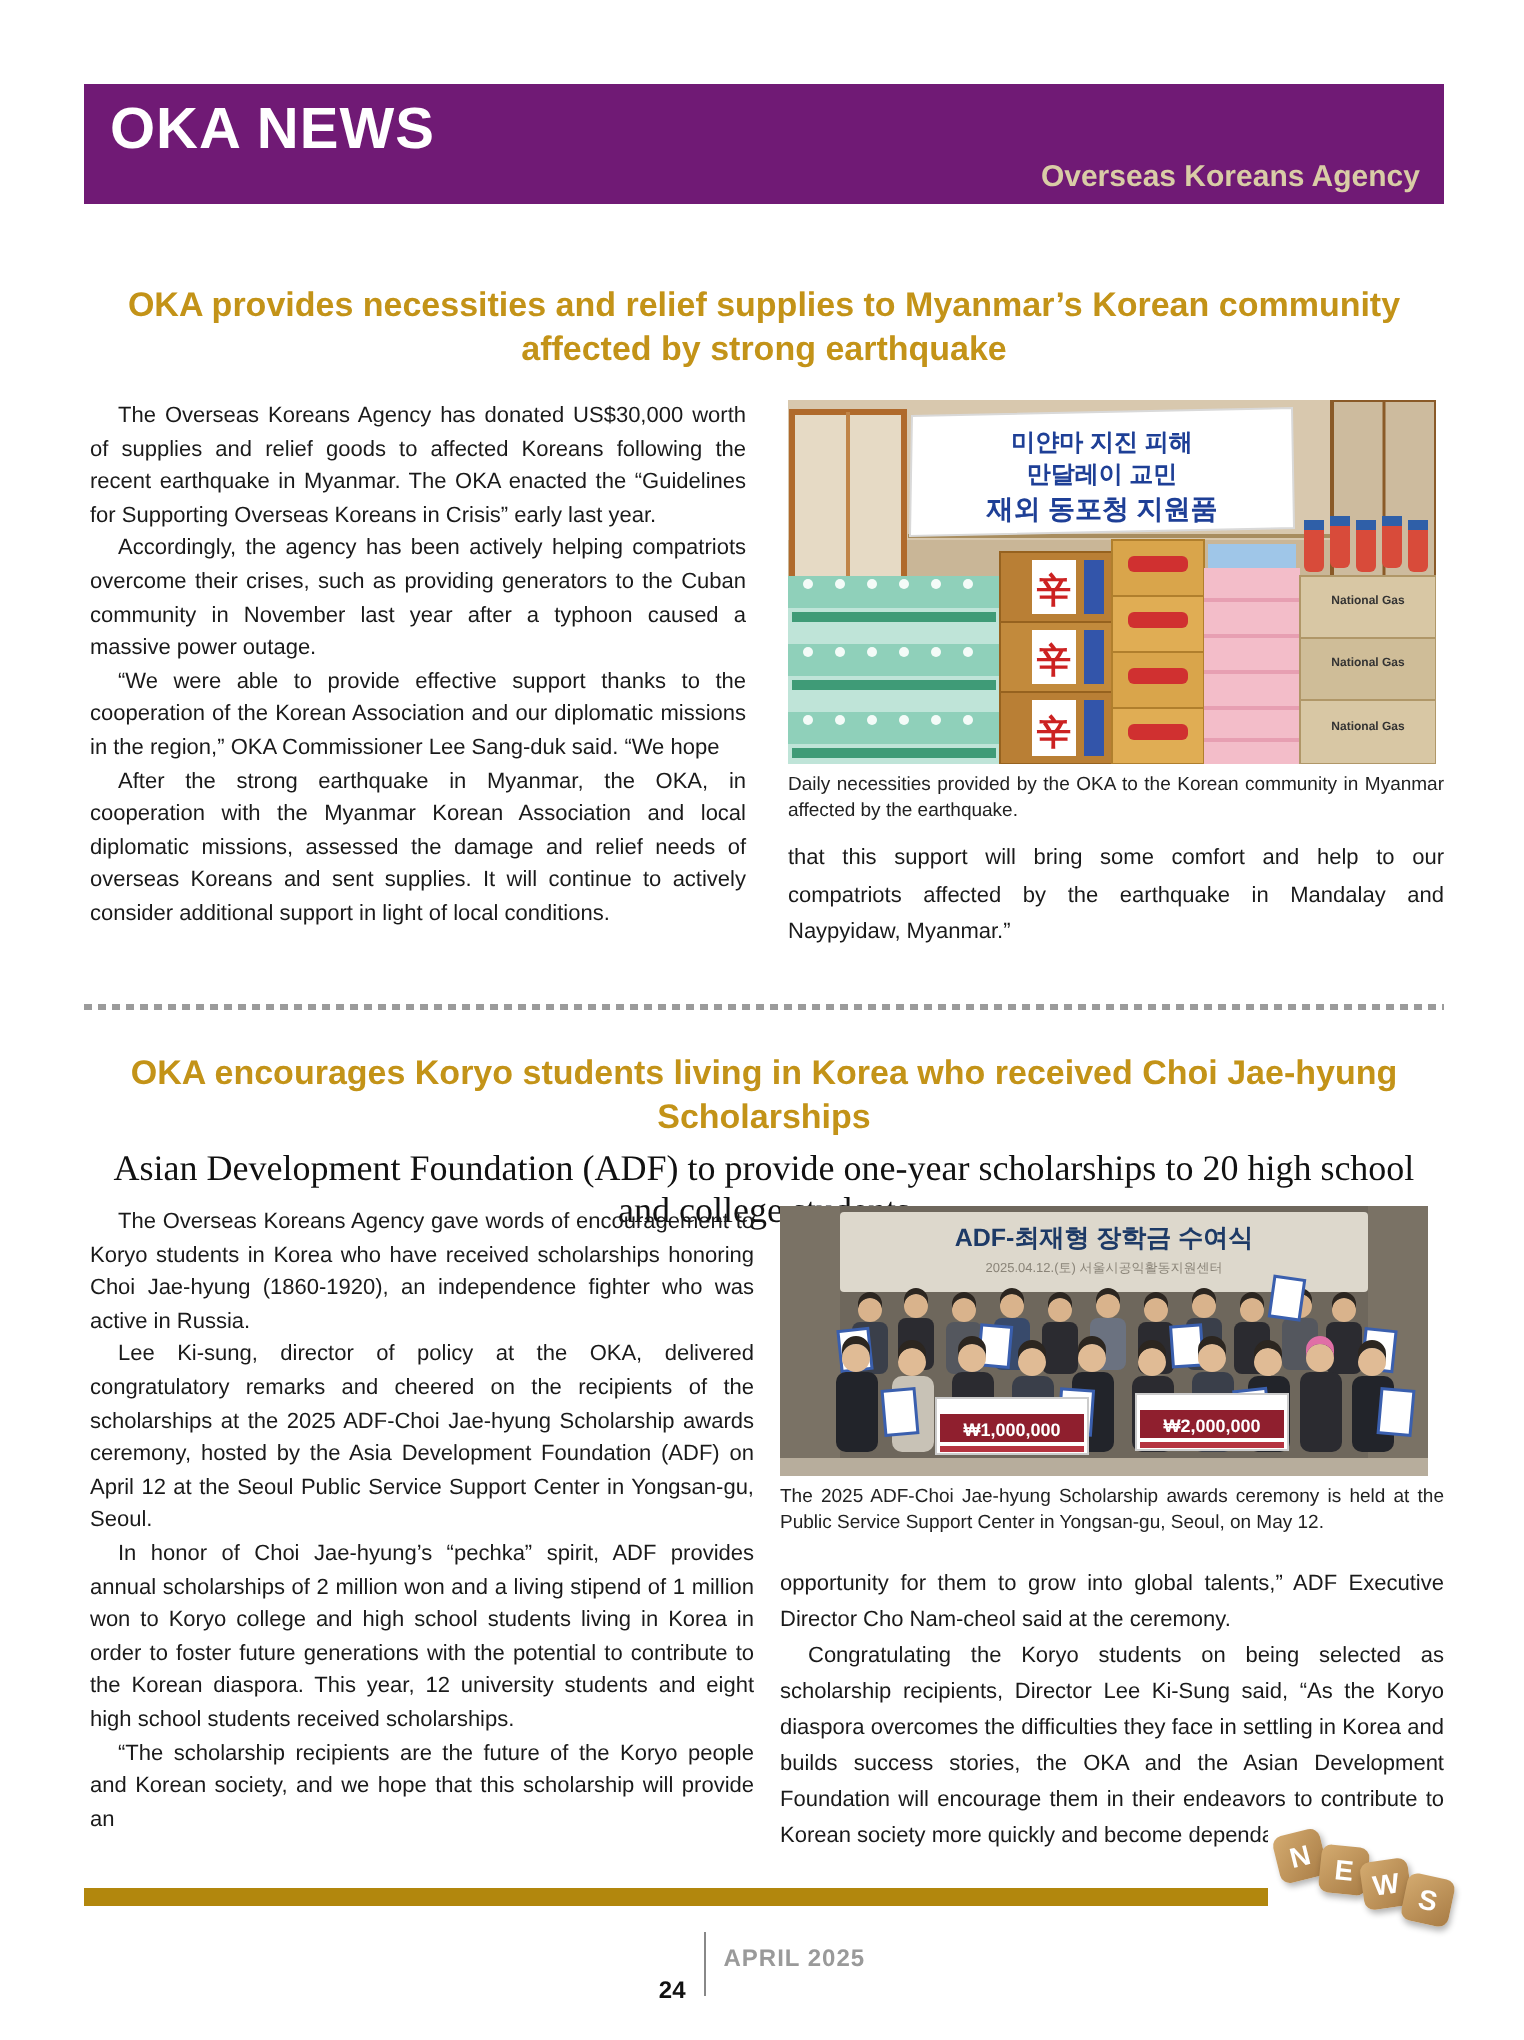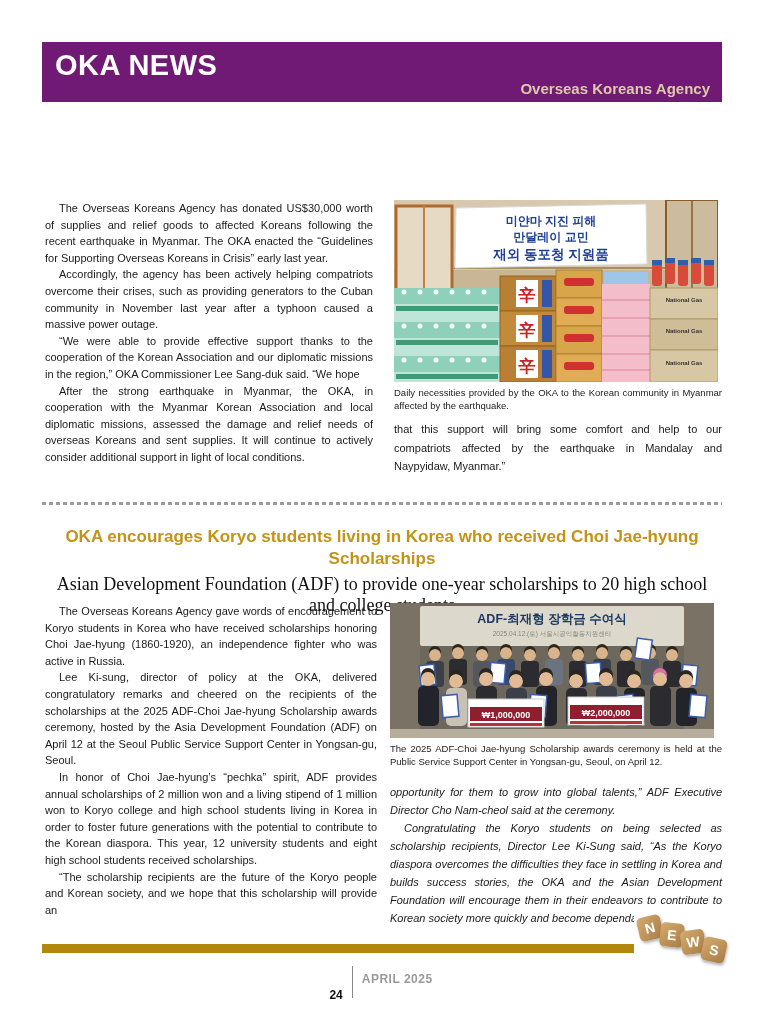--- a/index.html
+++ b/index.html
@@ -19,21 +19,21 @@
   
   .row{position:absolute;left:45px;width:677px;display:flex;gap:13px;}
   .row1{top:200px;gap:21px;}
   .row2{top:603px;}
   .col-l{width:340px;}
   .col-r{width:340px;}
   .body-text p{margin:0;font-size:11px;line-height:16.6px;color:#1a1a1a;text-align:justify;text-indent:14px;}
   .tall p{line-height:18.6px;}
   .cont{margin-top:8px;}
   .cont2{margin-top:15px;}
-  .cont2 p{line-height:18px;font-style:italic;}
+  .cont2 p{line-height:18px;}
   .photo-frame{display:block;width:324px;}
   .photo-caption{margin-top:5px;font-size:9.5px;line-height:12.5px;color:#222;text-align:justify;}
   
   .dash-divider{position:absolute;left:42px;top:502px;width:680px;height:3px;
       background:repeating-linear-gradient(90deg,#9b9b9b 0 4px,transparent 4px 7px);}
   
   .footer-bar{position:absolute;left:42px;top:944px;width:663px;height:9px;background:#B2870D;}
   .news-graphic{position:absolute;left:634px;top:908px;width:92px;height:68px;background:#fff;}
   .news-block{position:absolute;width:24px;height:24px;border-radius:5px;color:#fff;font-weight:bold;
       font-size:14px;text-align:center;line-height:24px;
@@ -51,20 +51,21 @@
 </head>
 <body>
 
 <div class="page">
 
   <div class="masthead">
     <div class="masthead-title">OKA NEWS</div>
     <div class="masthead-sub">Overseas Koreans Agency</div>
   </div>
 
+  <div class="headline h1-pos">OKA provides necessities and relief supplies to Myanmar’s Korean community affected by strong earthquake</div>
 
   <div class="row row1">
     <div class="col-l body-text">
       <p>The Overseas Koreans Agency has donated US$30,000 worth of supplies and relief goods to affected Koreans following the recent earthquake in Myanmar. The OKA enacted the “Guidelines for Supporting Overseas Koreans in Crisis” early last year.</p>
       <p>Accordingly, the agency has been actively helping compatriots overcome their crises, such as providing generators to the Cuban community in November last year after a typhoon caused a massive power outage.</p>
       <p>“We were able to provide effective support thanks to the cooperation of the Korean Association and our diplomatic missions in the region,” OKA Commissioner Lee Sang-duk said. “We hope</p>
       <p>After the strong earthquake in Myanmar, the OKA, in cooperation with the Myanmar Korean Association and local diplomatic missions, assessed the damage and relief needs of overseas Koreans and sent supplies. It will continue to actively consider additional support in light of local conditions.</p>
     </div>
     <div class="col-r">
 
@@ -315,21 +316,21 @@
           <text x="116" y="115" font-size="9" font-weight="bold" fill="#ffffff" text-anchor="middle">₩1,000,000</text>
         </g>
         <g>
           <rect x="178" y="94" width="76" height="28" fill="#ffffff" stroke="#cccccc"></rect>
           <rect x="180" y="102" width="72" height="14" fill="#8f1f2e"></rect>
           <rect x="180" y="118" width="72" height="3" fill="#b5323f"></rect>
           <text x="216" y="113" font-size="9" font-weight="bold" fill="#ffffff" text-anchor="middle">₩2,000,000</text>
         </g>
         <rect x="0" y="126" width="324" height="9" fill="#b7ad9c"></rect>
       </svg>
-      <div class="photo-caption">The 2025 ADF-Choi Jae-hyung Scholarship awards ceremony is held at the Public Service Support Center in Yongsan-gu, Seoul, on April 12.</div>
+      <div class="photo-caption">The 2025 ADF-Choi Jae-hyung Scholarship awards ceremony is held at the Public Service Support Center in Yongsan-gu, Seoul, on May 12.</div>
       <div class="body-text cont2">
         <p style="text-indent:0;">opportunity for them to grow into global talents,” ADF Executive Director Cho Nam-cheol said at the ceremony.</p>
         <p>Congratulating the Koryo students on being selected as scholarship recipients, Director Lee Ki-Sung said, “As the Koryo diaspora overcomes the difficulties they face in settling in Korea and builds success stories, the OKA and the Asian Development Foundation will encourage them in their endeavors to contribute to Korean society more quickly and become dependable support.”</p>
       </div>
     </div>
   </div>
 
   <div class="footer-bar"></div>
   <div class="news-graphic">
     <span class="news-block nb-n">N</span>

